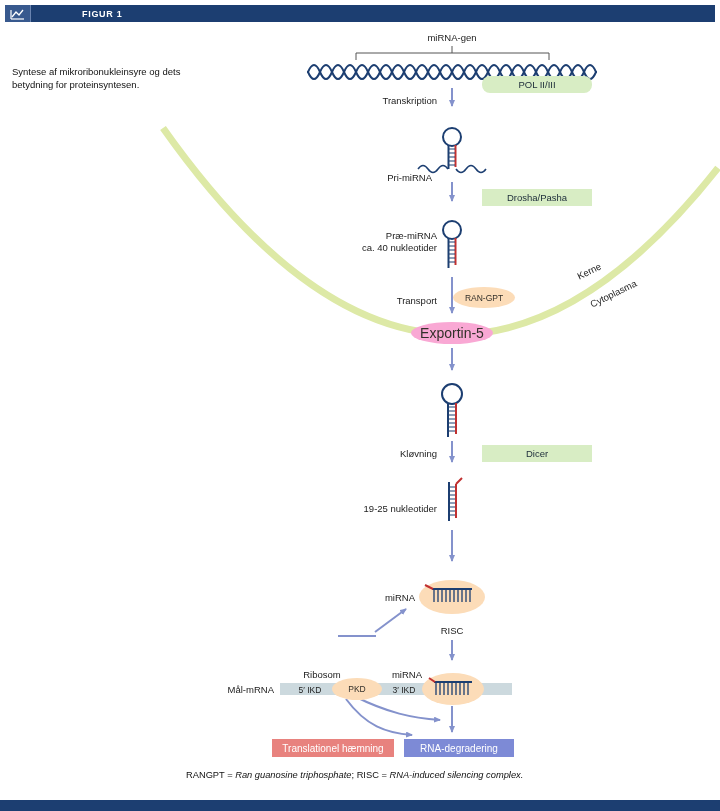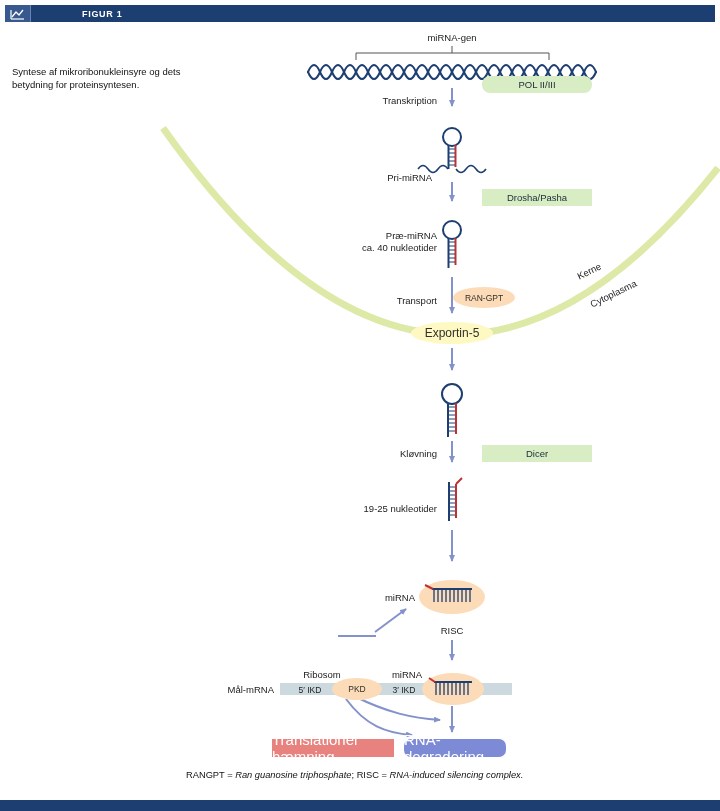--- a/index.html
+++ b/index.html
@@ -13,25 +13,25 @@
   .caption{position:absolute;left:12px;top:38px;width:190px;font-size:9.5px;line-height:12.5px;color:#111;margin-top:28px;}
   .lbl{position:absolute;font-size:9.5px;color:#222;line-height:12px;}
   .r{text-align:right;}
   .c{text-align:center;}
   .rot{transform:rotate(-26deg);transform-origin:left center;}
   .gbox{position:absolute;left:482px;width:110px;height:17px;background:#d8edc4;
         display:flex;align-items:center;justify-content:center;font-size:9.5px;color:#20303c;}
   .oval{position:absolute;border-radius:50%;display:flex;align-items:center;
         justify-content:center;font-size:8.5px;color:#33302a;}
   .peach{background:#fcdcb8;}
-  .exportin{background:#fef9c3;font-size:12px;}
+  .exportin{background:#f9a8d4;font-size:14px;}
   .result{position:absolute;top:739px;height:18px;display:flex;align-items:center;
-          justify-content:center;font-size:15px;color:#fff;}
+          justify-content:center;font-size:10px;color:#fff;}
   .result.red{left:272px;width:122px;background:#e8827e;}
-  .result.blue{left:404px;width:102px;background:#7d8ad6;border-radius:7px;}
+  .result.blue{left:404px;width:110px;background:#7d8ad6;}
   .footer{position:absolute;left:186px;top:769px;width:534px;font-size:9.3px;
           line-height:13px;color:#111;}
   .footbar{position:absolute;left:0;right:0;bottom:0;height:11px;background:#1c3e71;}
   svg.overlay{position:absolute;left:0;top:0;}
 </style>
 </head>
 <body>
 
 <div class="page">
 

